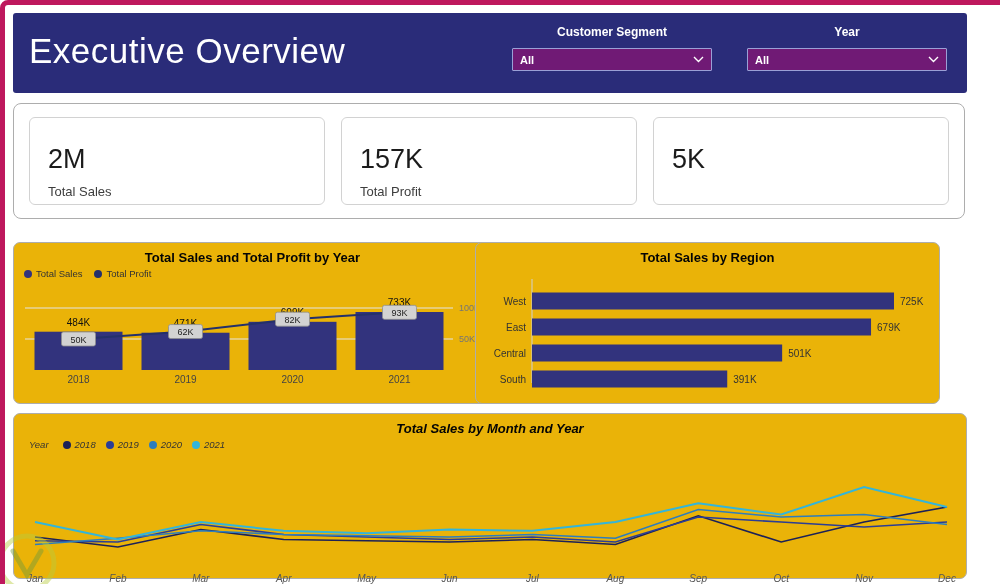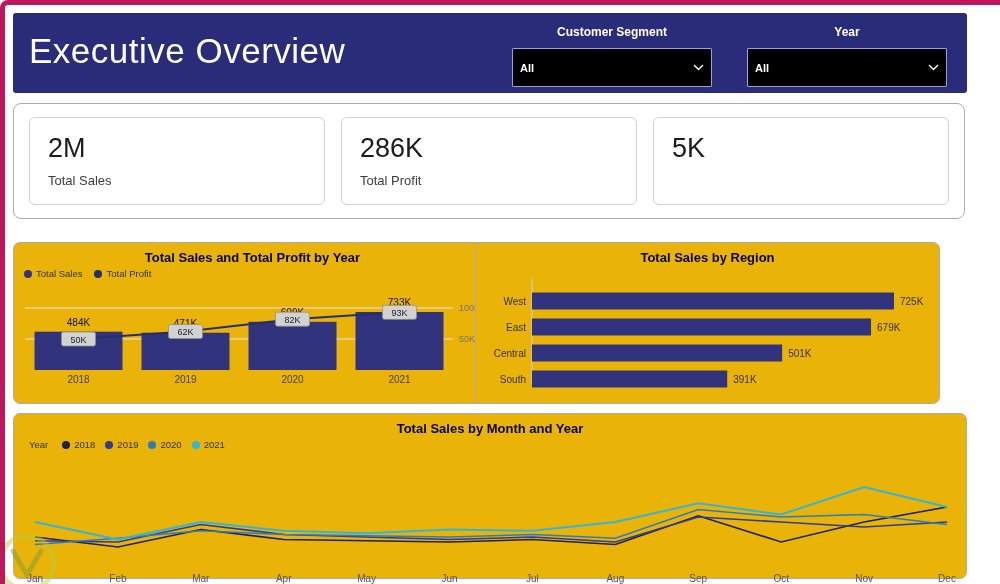--- a/index.html
+++ b/index.html
@@ -4,35 +4,35 @@
 <style>
   html,body{margin:0;padding:0;background:#fff;}
   body{font-family:"Liberation Sans",sans-serif;-webkit-font-smoothing:antialiased;}
   .page{position:relative;width:998px;height:582px;background:#fff;border:5px solid #be185d;border-radius:8px;overflow:hidden;}
 
   
   .hdr{position:absolute;left:8px;top:8px;width:954px;height:80px;background:#2a2c79;border-radius:3px;}
   .hdr h1{position:absolute;left:16px;top:18px;margin:0;color:#fff;font-size:35px;font-weight:400;letter-spacing:.5px;}
   .filter{position:absolute;top:12px;width:200px;margin-left:40px;}
   .filter .flabel{color:#fff;font-size:12px;font-weight:700;text-align:center;margin-bottom:9px;}
-  .dropdown{display:flex;justify-content:space-between;align-items:center;height:21px;background:#000000;border:1px solid #9aa0d6;color:#fff;font-size:11px;font-weight:700;padding:8px 7px;cursor:pointer;border-radius:1px;}
+  .dropdown{display:flex;justify-content:space-between;align-items:center;height:21px;background:#701a75;border:1px solid #9aa0d6;color:#fff;font-size:11px;font-weight:700;padding:0 7px;cursor:pointer;border-radius:1px;}
   #f-cs{left:459px;} #f-year{left:694px;}
 
   
   .kpi-panel{position:absolute;left:8px;top:98px;width:952px;height:116px;border:1px solid #adadad;border-radius:8px;background:#fff;box-sizing:border-box;display:flex;gap:16px;padding:13px 15px;}
-  .kpi-card{flex:1;border:1px solid #d2d2d2;border-radius:6px;padding:15px 18px;box-sizing:border-box;background:#fff;}
+  .kpi-card{flex:1;border:1px solid #d2d2d2;border-radius:6px;padding:26px 18px;box-sizing:border-box;background:#fff;}
   .kpi-value{font-size:27px;color:#1b1b1b;font-weight:400;}
   .kpi-label{font-size:13px;color:#3d3d3d;margin-top:9px;}
 
   
   .panel{position:absolute;background:#eab308;border:1px solid #adadad;border-radius:7px;box-sizing:border-box;}
   .panel h2{margin:7px 0 0;text-align:center;font-size:13px;font-weight:700;color:#050505;}
   #combo-panel{left:8px;top:237px;width:479px;height:162px;}
   #region-panel{left:470px;top:237px;width:465px;height:162px;}
-  #bottom-panel{left:8px;top:408px;width:954px;height:166px;}
+  #bottom-panel{left:8px;top:408px;width:954px;height:166px;font-style:italic;}
 
   .legend{display:flex;gap:12px;align-items:center;font-size:9.5px;color:#333;padding:3px 0 0 10px;}
   .legend-item{display:flex;align-items:center;cursor:pointer;}
   .legend .dot{width:8px;height:8px;border-radius:50%;display:inline-block;margin-right:4px;}
   .legend .ltitle{font-weight:400;color:#333;margin-right:2px;}
   #bottom-panel .legend{padding-left:15px;}
 
   svg{display:block;}
   #combo-svg{margin:1px 0 0 3px;}
   #region-svg{margin:8px 0 0 4px;}
@@ -68,21 +68,21 @@
       </div>
     </div>
   </div>
 
   <div class="kpi-panel">
     <div class="kpi-card">
       <div class="kpi-value">2M</div>
       <div class="kpi-label">Total Sales</div>
     </div>
     <div class="kpi-card">
-      <div class="kpi-value">286K</div>
+      <div class="kpi-value">157K</div>
       <div class="kpi-label">Total Profit</div>
     </div>
     <div class="kpi-card">
       <div class="kpi-value">5K</div>
     </div>
   </div>
 
   <div class="panel" id="combo-panel">
     <h2>Total Sales and Total Profit by Year</h2>
     <div class="legend" id="combo-legend">

